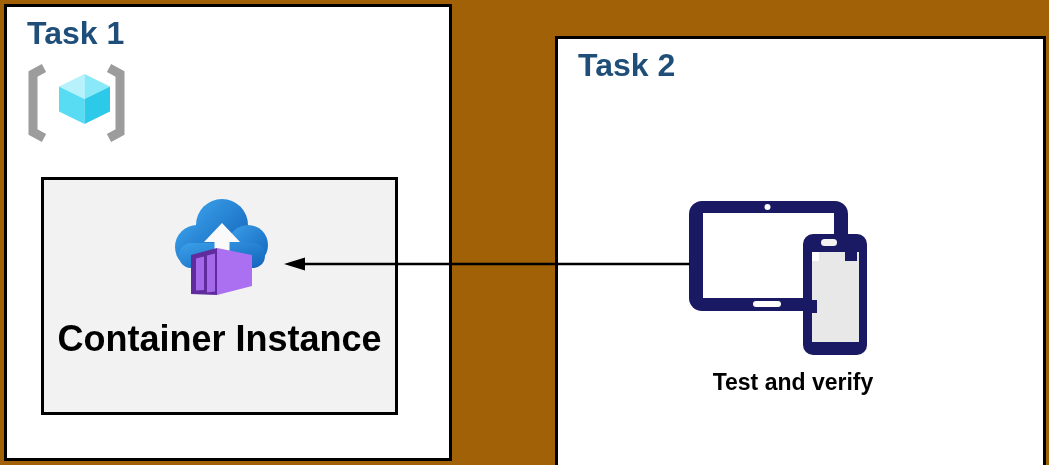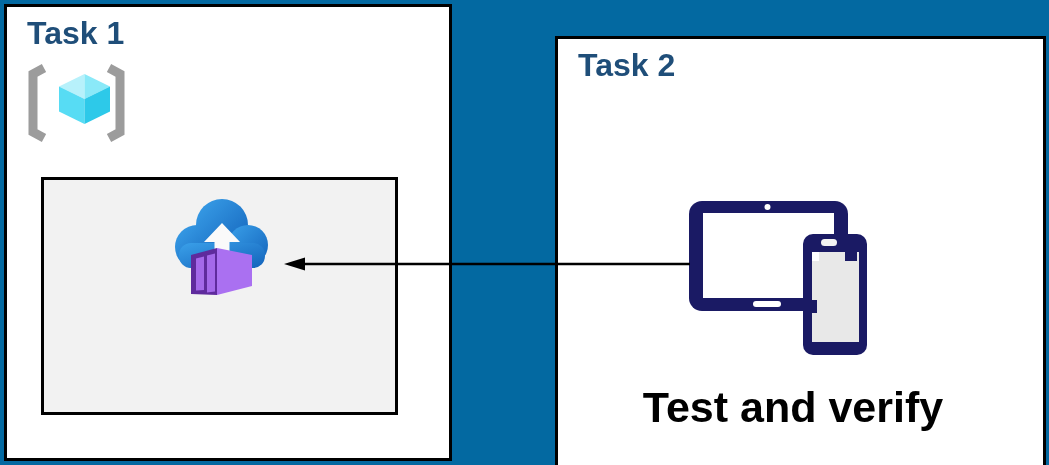--- a/index.html
+++ b/index.html
@@ -2,21 +2,21 @@
 <html><head>
 <meta charset="utf-8">
 <style>
   * { margin: 0; padding: 0; box-sizing: border-box; }
   html, body { background: #ffffff; }
   body { font-family: "Liberation Sans", sans-serif; }
   .stage {
     position: relative;
     width: 1049px;
     height: 465px;
-    background: #0369a1;
+    background: #a16207;
     overflow: hidden;
   }
   .panel {
     position: absolute;
     top: 4px;
     height: 457px;
     border: 3px solid #000000;
     background: #ffffff;
   }
   .panel.task1 { left: 4px; width: 448px; }
@@ -77,24 +77,24 @@
   .devices-icon {
     position: absolute;
     left: 125px;
     top: 158px;
     width: 190px;
     height: 162px;
   }
   .devices-label {
     position: absolute;
     left: 70px;
-    top: 344px;
+    top: 330px;
     width: 330px;
     text-align: center;
-    font-size: 43px;
+    font-size: 23px;
     font-weight: bold;
     color: #000000;
     white-space: nowrap;
   }
   .arrow-overlay {
     position: absolute;
     left: 0;
     top: 0;
     width: 1049px;
     height: 465px;
@@ -136,20 +136,21 @@
 
         <polygon points="57,28 75,47 64.5,47 64.5,72 49.5,72 49.5,47 39,47" fill="#fafafa"></polygon>
 
         <g>
           <polygon points="52,53 87,60 87,91 52,100" fill="#aa70f1"></polygon>
           <polygon points="26,60 52,53 52,100 26,99" fill="#5f2b9d"></polygon>
           <polygon points="31,63.5 39,61.5 39,95 31,95.5" fill="#a469ea"></polygon>
           <polygon points="42,60.5 50,58.5 50,96.5 42,97.5" fill="#a469ea"></polygon>
         </g>
       </svg>
+      <div class="ci-label">Container Instance</div>
     </div>
   </div>
 
   <div class="panel task2">
     <div class="panel-title">Task 2</div>
 
     <svg class="devices-icon" viewBox="0 0 190 162">
 
       <g>
         <rect x="6" y="4" width="159" height="110" rx="13" fill="#1a1a64"></rect>

